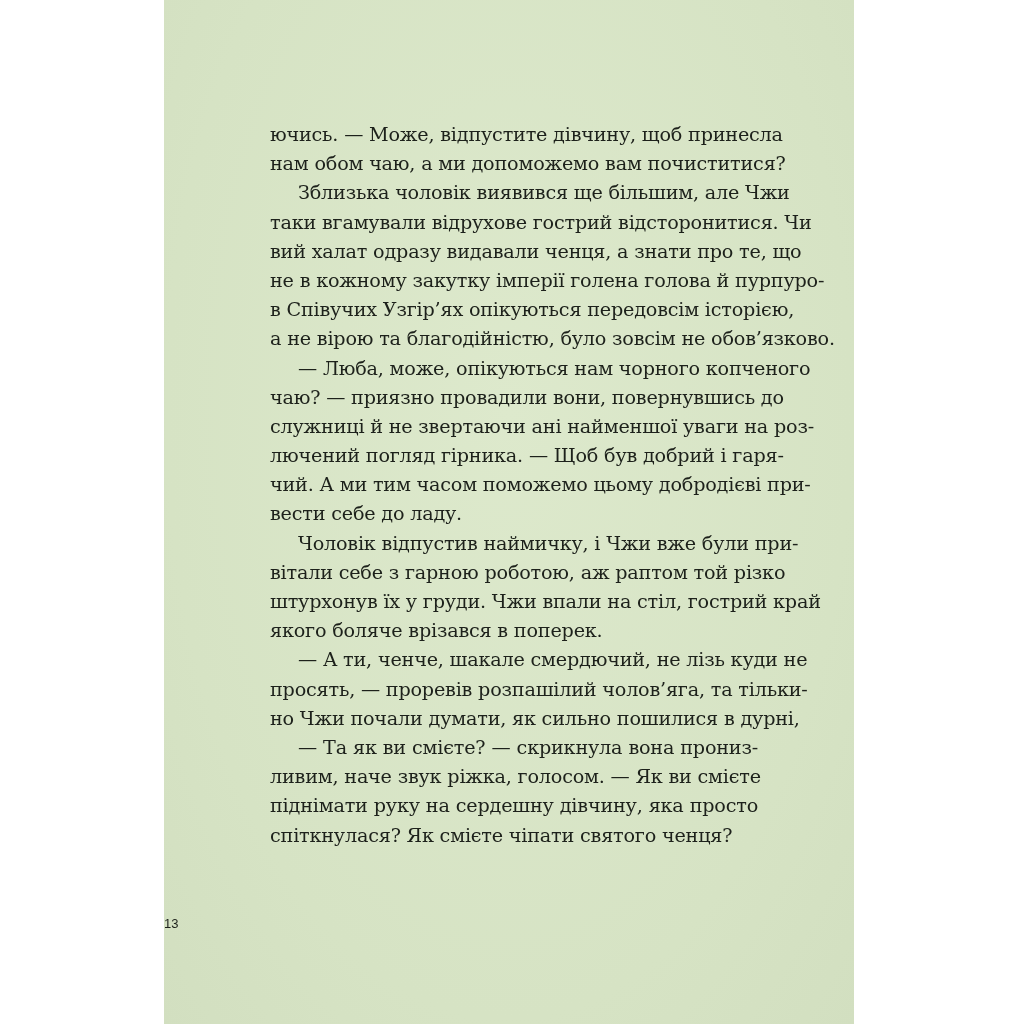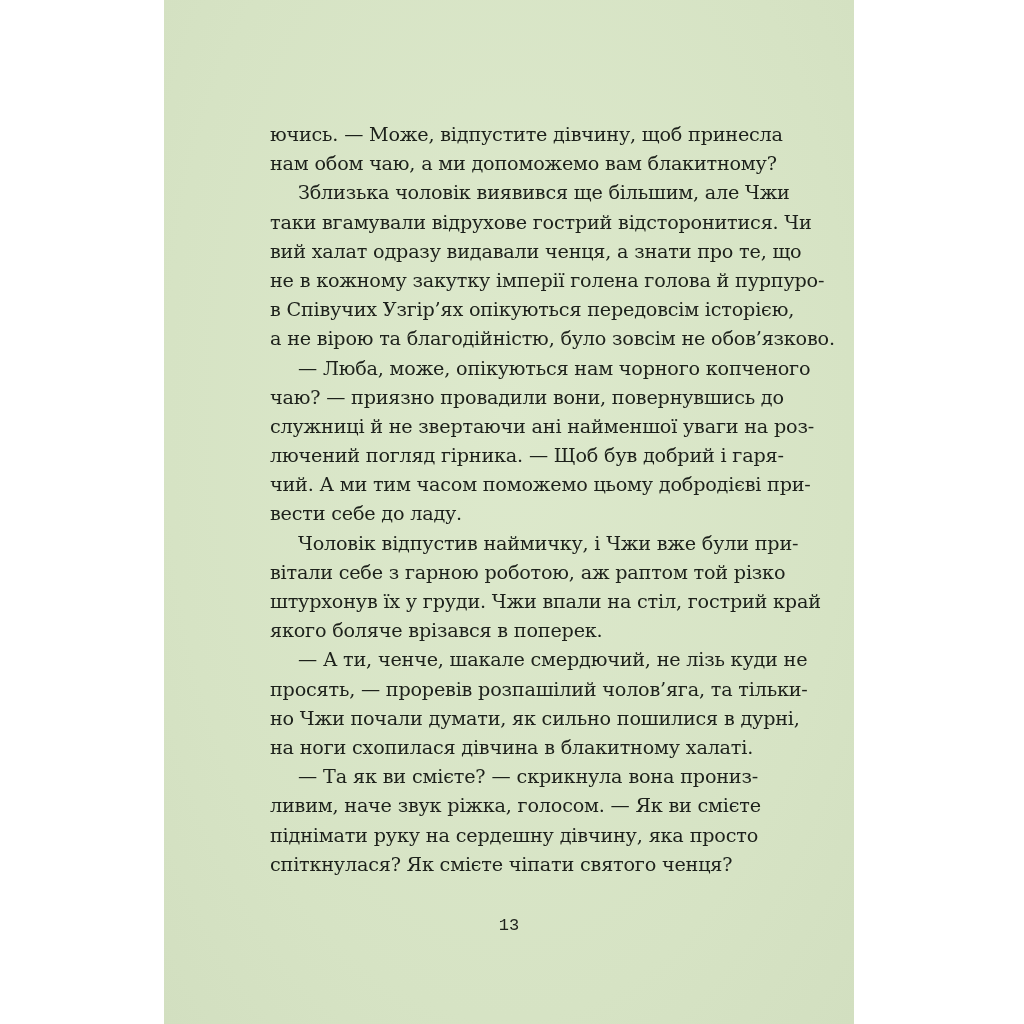--- a/index.html
+++ b/index.html
@@ -41,35 +41,34 @@
     text-align-last: left;
   }
   .line.indent {
     padding-left: 28px;
   }
   .page-number {
     position: absolute;
     left: 0;
     width: 100%;
     top: 916px;
-    text-align: center;
-    font-family: Liberation Mono, monospace;
-    font-size: 17px;
+    font-family: Liberation Sans, sans-serif;
+    font-size: 13px;
     color: #1d211b;
   }
 </style>
 </head>
 <body>
 
 <div class="page">
   <div class="text-block">
 
     <div class="paragraph">
       <span class="line">ючись. — Може, відпустите дівчину, щоб принесла</span>
-      <span class="line last">нам обом чаю, а ми допоможемо вам блакитному?</span>
+      <span class="line last">нам обом чаю, а ми допоможемо вам почиститися?</span>
     </div>
 
     <div class="paragraph">
       <span class="line indent">Зблизька чоловік виявився ще більшим, але Чжи</span>
       <span class="line">таки вгамували відрухове гострий відсторонитися. Чи</span>
       <span class="line">вий халат одразу видавали ченця, а знати про те, що</span>
       <span class="line">не в кожному закутку імперії голена голова й пурпуро-</span>
       <span class="line">в Співучих Узгір’ях опікуються передовсім історією,</span>
       <span class="line last">а не вірою та благодійністю, було зовсім не обов’язково.</span>
     </div>
@@ -87,21 +86,20 @@
       <span class="line indent">Чоловік відпустив наймичку, і Чжи вже були при-</span>
       <span class="line">вітали себе з гарною роботою, аж раптом той різко</span>
       <span class="line">штурхонув їх у груди. Чжи впали на стіл, гострий край</span>
       <span class="line last">якого боляче врізався в поперек.</span>
     </div>
 
     <div class="paragraph">
       <span class="line indent">— А ти, ченче, шакале смердючий, не лізь куди не</span>
       <span class="line">просять, — проревів розпашілий чолов’яга, та тільки-</span>
       <span class="line">но Чжи почали думати, як сильно пошилися в дурні,</span>
-      <span class="line last">на ноги схопилася дівчина в блакитному халаті.</span>
     </div>
 
     <div class="paragraph">
       <span class="line indent">— Та як ви смієте? — скрикнула вона прониз-</span>
       <span class="line">ливим, наче звук ріжка, голосом. — Як ви смієте</span>
       <span class="line">піднімати руку на сердешну дівчину, яка просто</span>
       <span class="line last">спіткнулася? Як смієте чіпати святого ченця?</span>
     </div>
 
   </div>

